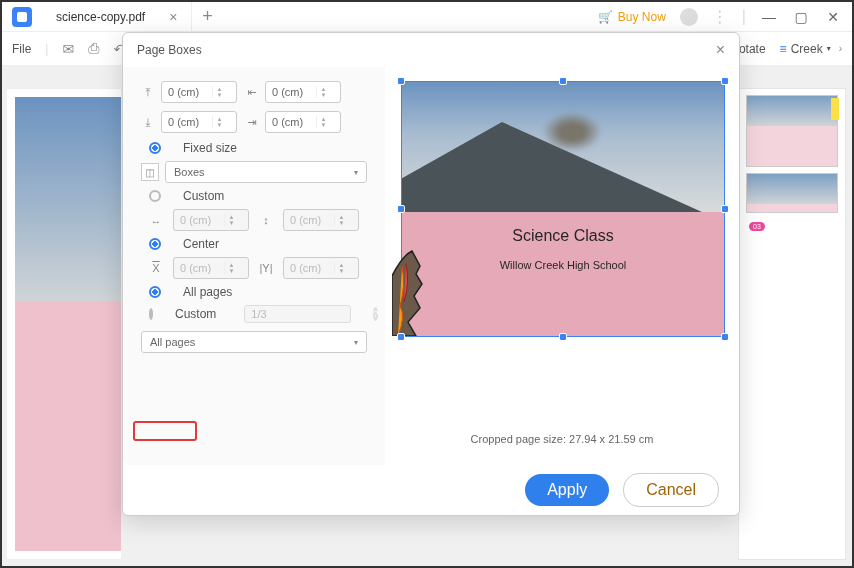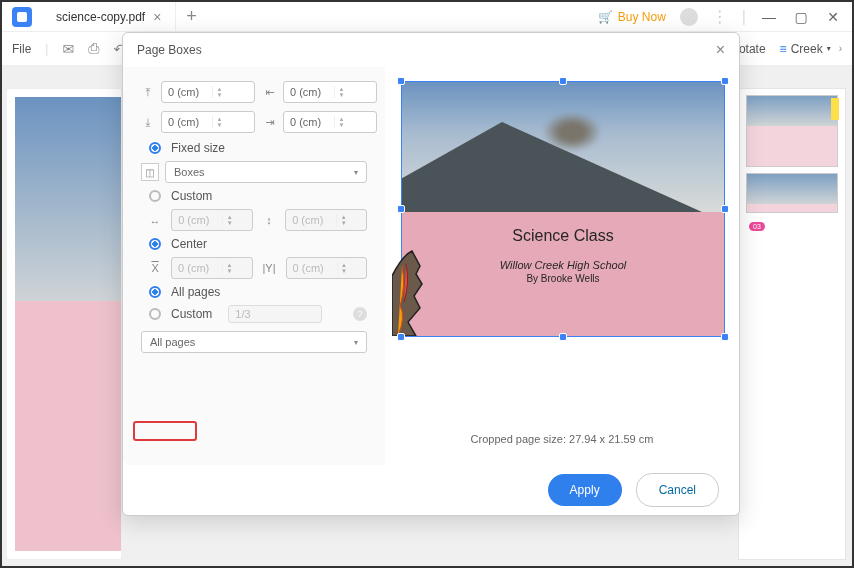--- a/index.html
+++ b/index.html
@@ -1,21 +1,21 @@
 <!DOCTYPE html>
 <html><head>
   <meta charset="utf-8">
   <style>
     * { margin: 0; padding: 0; box-sizing: border-box; font-family: -apple-system, BlinkMacSystemFont, "Segoe UI", Arial, sans-serif; }
     body { width: 854px; height: 568px; background: #fff; border: 2px solid #333; position: relative; overflow: hidden; }
     
     .titlebar { height: 30px; display: flex; align-items: center; background: #fff; border-bottom: 1px solid #eee; }
     .app-icon { width: 20px; height: 20px; background: #3b82f6; border-radius: 4px; margin: 0 10px; display:flex; align-items:center; justify-content:center; }
     .app-icon::before { content:''; width:10px; height:10px; background:#fff; border-radius:2px; }
-    .tab { display: flex; align-items: center; padding: 4px 14px; height: 100%; font-size: 12px; color: #333; gap: 8px; background: #fff; border-right: 1px solid #eee; }
+    .tab { display: flex; align-items: center; padding: 4px 14px; height: 100%; font-size: 12px; color: #333; gap: 24px; background: #fff; border-right: 1px solid #eee; }
     .tab-close { color: #888; font-size: 14px; cursor: pointer; }
     .tab-add { color: #888; font-size: 18px; padding: 0 10px; cursor: pointer; }
     .titlebar-right { margin-left: auto; display: flex; align-items: center; gap: 14px; padding-right: 10px; }
     .buy-now { color: #f59e0b; font-size: 12px; display: flex; align-items: center; gap: 4px; }
     .user-icon { width: 18px; height: 18px; border-radius: 50%; background: #ddd; }
     .win-btn { width: 18px; display: flex; justify-content: center; color: #666; font-size: 14px; cursor: pointer; }
     
     .menubar { height: 34px; display: flex; align-items: center; padding: 0 10px; gap: 14px; border-bottom: 1px solid #eee; font-size: 12px; color: #555; }
     .menubar .sep { color: #ddd; }
     .mb-icon { color: #888; font-size: 14px; cursor: pointer; }
@@ -36,61 +36,61 @@
     .dialog-close { margin-left: auto; font-size: 16px; color: #888; cursor: pointer; }
     .dialog-body { flex: 1; display: flex; }
     .dialog-footer { height: 50px; display: flex; align-items: center; justify-content: flex-end; padding: 0 20px; gap: 14px; }
     
     .left-panel { width: 262px; background: #fafafa; padding: 14px 18px; font-size: 12px; color: #555; overflow: hidden; border-radius: 0 0 0 6px; }
     .right-panel { flex: 1; padding: 14px; display: flex; flex-direction: column; }
     
     .margin-row { display: flex; gap: 8px; margin-bottom: 8px; align-items: center; }
     .margin-group { display: flex; align-items: center; gap: 6px; }
     .margin-icon { width: 14px; height: 14px; display: flex; align-items: center; justify-content: center; color: #888; font-size: 11px; }
-    .num-input { display: flex; align-items: center; border: 1px solid #ccc; border-radius: 3px; background: #fff; height: 22px; width: 94px; }
+    .num-input { display: flex; align-items: center; border: 1px solid #ccc; border-radius: 3px; background: #fff; height: 22px; width: 76px; }
     .num-input input { border: none; width: 50px; font-size: 11px; padding: 0 6px; background: transparent; color: #666; }
     .num-input .spin { width: 14px; display: flex; flex-direction: column; font-size: 6px; color: #aaa; line-height: 6px; align-items: center; border-left: 1px solid #eee; }
     .num-input.disabled { background: #f5f5f5; color: #bbb; }
     .num-input.disabled input { color: #bbb; }
     
     .section-head { display: flex; align-items: center; gap: 5px; font-weight: 600; color: #444; margin: 12px 0 8px; font-size: 12px; }
     .section-head::before { content: '▾'; font-size: 8px; color: #666; }
     
-    .radio-row { display: flex; align-items: center; gap: 10px; margin: 6px 0 6px 8px; font-size: 12px; color: #555; cursor: pointer; }
+    .radio-row { display: flex; align-items: center; gap: 22px; margin: 6px 0 6px 8px; font-size: 12px; color: #555; cursor: pointer; }
     .radio { width: 12px; height: 12px; border-radius: 50%; border: 2px solid #bbb; display: inline-block; }
     .radio.checked { border-color: #2f80ed; background: radial-gradient(circle, #2f80ed 45%, transparent 48%); }
     
     .select-row { display: flex; align-items: center; gap: 6px; margin: 6px 0; }
     .mode-icon { width: 18px; height: 18px; border: 1px solid #ccc; display: flex; align-items: center; justify-content: center; font-size: 10px; color: #888; background: #fff; }
     .select { flex: 1; border: 1px solid #ccc; border-radius: 3px; height: 22px; display: flex; align-items: center; padding: 0 8px; font-size: 11px; color: #666; background: #fff; justify-content: space-between; }
     .select .chev { font-size: 8px; color: #888; }
     
     .two-inputs { display: flex; gap: 10px; margin: 6px 0 0 8px; align-items: center; }
     
     .highlight-box { position: absolute; border: 2px solid #e03a3a; border-radius: 3px; left: 131px; top: 419px; width: 64px; height: 20px; pointer-events:none; }
-    .small-text-input { border: 1px solid #ddd; background: #f5f5f5; font-size: 11px; color: #bbb; padding: 2px 6px; width: 94px; border-radius: 3px; margin-left: 6px; }
+    .small-text-input { border: 1px solid #ddd; background: #f5f5f5; font-size: 11px; color: #bbb; padding: 2px 6px; width: 107px; border-radius: 3px; margin-left: 6px; }
     .help-icon { width: 14px; height: 14px; border-radius: 50%; background: #ddd; color: #fff; font-size: 9px; display:flex; align-items:center; justify-content:center; margin-left: auto; }
     
     .preview-wrap { flex: 1; display: flex; align-items: flex-start; justify-content: flex-end; }
     .preview-canvas { width: 324px; height: 256px; position: relative; border: 1px solid #3b82f6; background: #e6a9b8; }
     .preview-sky { width: 100%; height: 130px; background: linear-gradient(180deg, #6b93c0 0%, #a8bcd0 40%, #d9dbd9 100%); position: relative; overflow:hidden; }
     .mountain { position: absolute; bottom: 0; left: 0; width: 0; height: 0; border-left: 160px solid transparent; border-right: 200px solid transparent; border-bottom: 90px solid #4a5358; transform: translateX(-60px); }
     .smoke { position: absolute; bottom: 60px; left: 140px; width: 60px; height: 40px; background: radial-gradient(ellipse, #7a756b 30%, transparent 70%); border-radius: 50%; filter: blur(2px); }
     .preview-label { position: absolute; left: 0; right: 0; top: 145px; text-align: center; font-family: Georgia, serif; color: #262626; }
     .lab1 { font-size: 16px; font-weight: 400; }
     .lab2 { font-size: 22px; font-weight: 800; margin-top: 2px; }
-    .lab3 { font-size: 11px; margin-top: 14px; font-style: italic; }
+    .lab3 { font-size: 11px; margin-top: 14px; }
     .lab4 { font-size: 10px; margin-top: 2px; }
     .volcano-cut { position: absolute; bottom: 0; left: -10px; width: 70px; height: 90px; }
     .handle { width: 8px; height: 8px; background: #3b82f6; border: 1px solid #fff; position: absolute; border-radius: 2px; }
     .crop-info { text-align: center; font-size: 11px; color: #666; margin-top: auto; margin-bottom: 6px; }
     
-    .btn { height: 30px; padding: 16px 22px; border-radius: 16px; font-size: 12px; cursor: pointer; display: flex; align-items: center; }
+    .btn { height: 30px; padding: 16px 22px; border-radius: 16px; font-size: 16px; cursor: pointer; display: flex; align-items: center; }
     .btn-primary { background: #2f80ed; color: #fff; border: none; }
-    .btn-secondary { background: #fff; color: #0369a1; border: 1px solid #ccc; }
+    .btn-secondary { background: #fff; color: #a16207; border: 1px solid #ccc; }
     
     .page-sidebar { position: absolute; right: 6px; top: 86px; bottom: 6px; width: 108px; background: #fff; border: 1px solid #e5e5e5; padding: 6px; }
     .thumb { width: 92px; height: 72px; border: 1px solid #ccc; margin: 0 auto 6px; background: #f4d4dc; position:relative; }
     .thumb::before { content:''; position:absolute; top:0; left:0; right:0; height:30px; background: linear-gradient(180deg,#7ea0c3,#cfd4d6); }
     .thumb-tag { position: absolute; right: -2px; top: 2px; width: 8px; height: 22px; background: #fde047; font-size: 6px; writing-mode: vertical-rl; }
     .thumb .num { position:absolute; left: 2px; top: 48px; background:#ec4899; border-radius:6px; font-size:7px; padding: 1px 4px; color:#fff; }
     .main-peek { position: absolute; left: 4px; top: 86px; width: 116px; bottom: 6px; background: #fff; border: 1px solid #eee; overflow: hidden; }
     .main-peek-inner { position:absolute; inset:8px 0 8px 8px; background: #eec1cd; }
     .main-peek-inner::before { content:''; position:absolute; top:0; left:0; right:0; height:45%; background: linear-gradient(180deg,#6b93c0,#cfd4d6); }
   </style>
@@ -293,21 +293,20 @@
             <div class="smoke"></div>
           </div>
           <svg class="volcano-cut" viewBox="0 0 70 90">
             <path d="M0,90 L0,30 Q10,10 20,5 L28,20 L24,28 L30,38 L22,50 L28,62 L16,76 L24,90 Z" fill="#6b5a4a" stroke="#222" stroke-width="1.5"></path>
             <path d="M10,20 Q14,40 8,60 Q14,70 6,90" fill="#f59e0b" stroke="#d9480f" stroke-width="1"></path>
             <path d="M14,18 Q18,36 12,56" fill="#ef4444" stroke="#991b1b" stroke-width="1"></path>
           </svg>
           <div class="preview-label">
             <div class="lab1">Science Class</div>
             <div class="lab3">Willow Creek High School</div>
-            <div class="lab4">By Brooke Wells</div>
           </div>
           <div class="handle" style="top:-5px;left:-5px"></div>
           <div class="handle" style="top:-5px;left:calc(50% - 4px)"></div>
           <div class="handle" style="top:-5px;right:-5px"></div>
           <div class="handle" style="top:calc(50% - 4px);left:-5px"></div>
           <div class="handle" style="top:calc(50% - 4px);right:-5px"></div>
           <div class="handle" style="bottom:-5px;left:-5px"></div>
           <div class="handle" style="bottom:-5px;left:calc(50% - 4px)"></div>
           <div class="handle" style="bottom:-5px;right:-5px"></div>
         </div>

